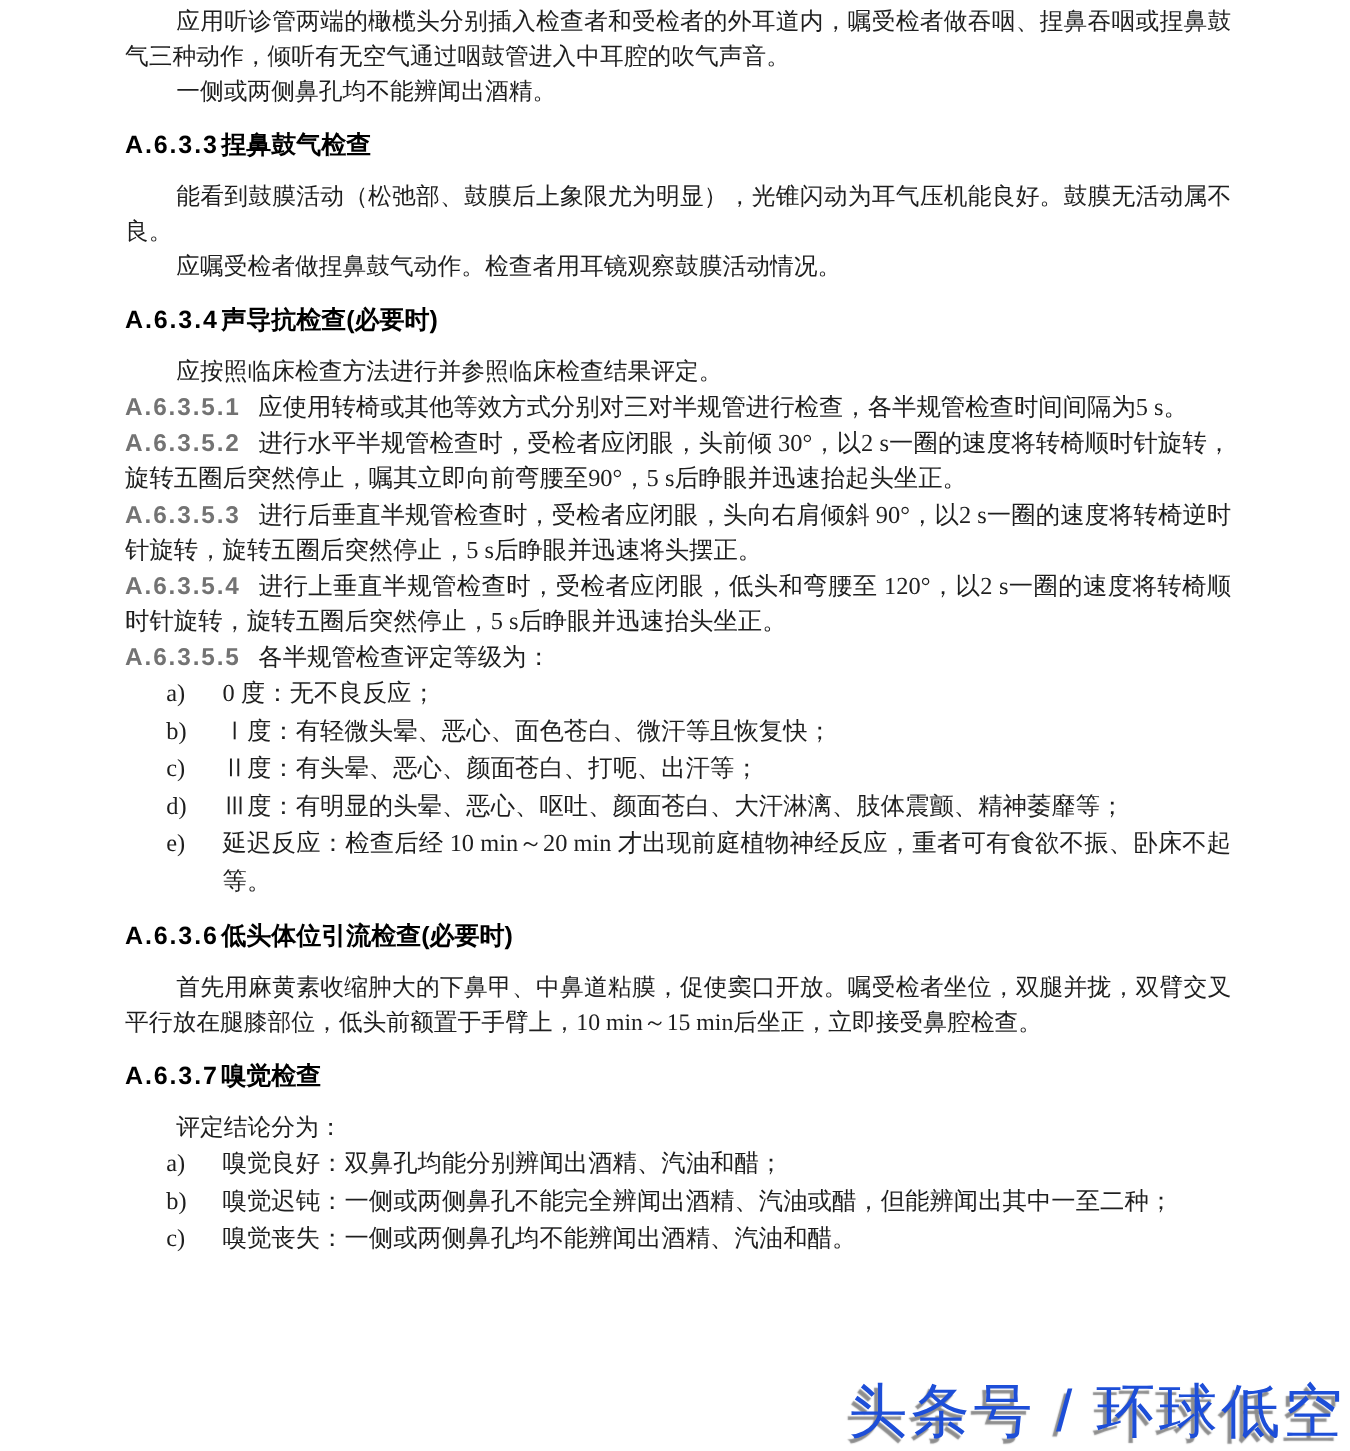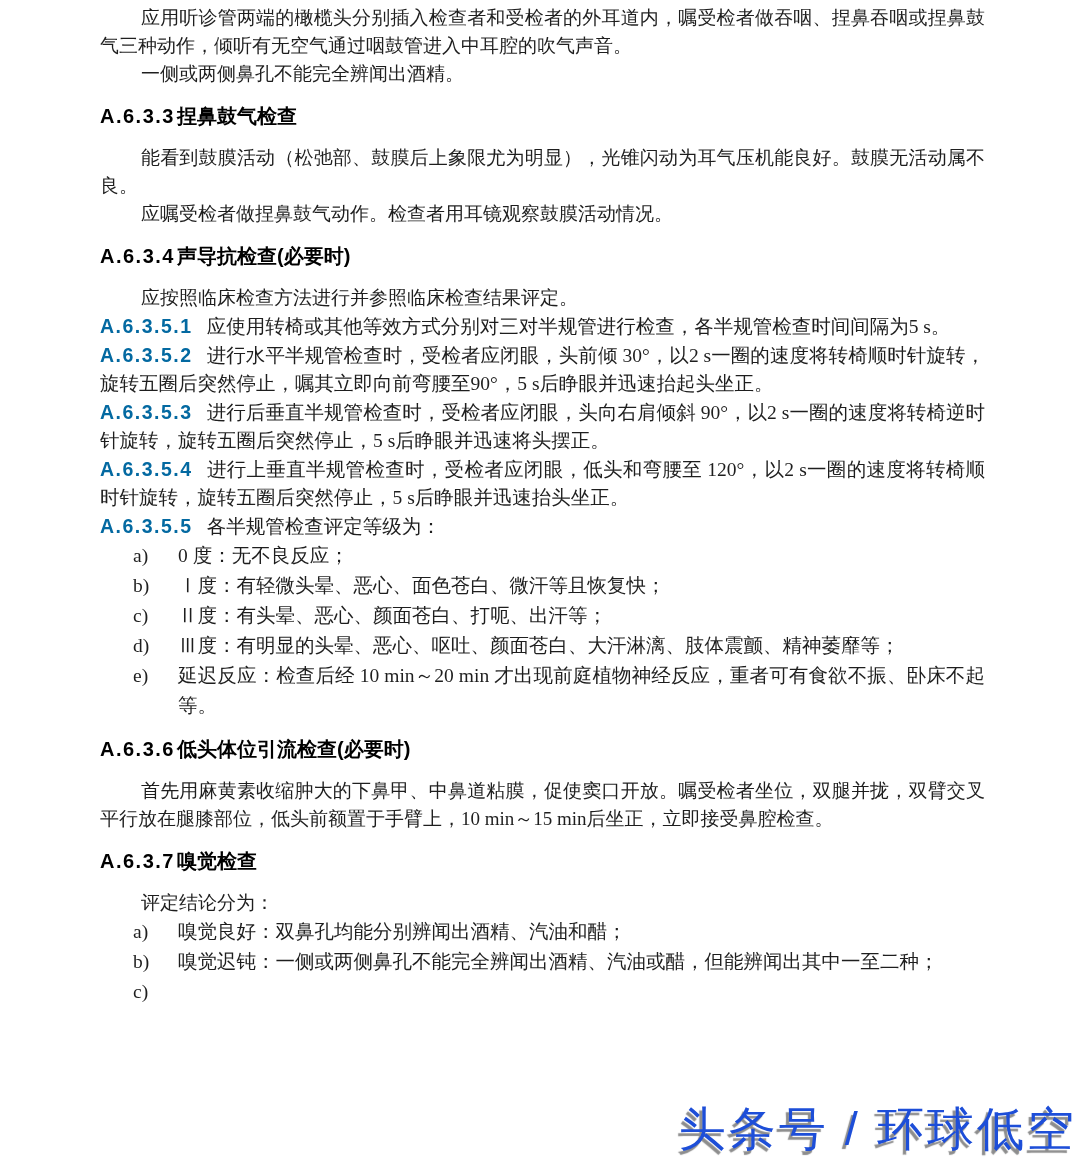--- a/index.html
+++ b/index.html
@@ -31,21 +31,21 @@
     font-size: 19.5px;
     line-height: 28px;
     text-align: justify;
   }
   .cnum {
     font-family: "Liberation Sans", sans-serif;
     font-weight: 700;
     letter-spacing: 1.5px;
     margin-right: 14px;
     white-space: nowrap;
-    color: #0369a1;
+    color: #737373;
   }
   h3.heading {
     margin: 14px 0;
     font-size: 20px;
     line-height: 28px;
     font-weight: 700;
     font-family: "Liberation Sans", sans-serif;
     color: #000;
   }
   .hnum {
@@ -78,21 +78,21 @@
     text-shadow: -3px 4px 1px #8d8d8d;
     pointer-events: none;
   }
 </style>
 </head>
 <body>
 
 <main class="doc">
   <div id="content">
       <p class="para">应用听诊管两端的橄榄头分别插入检查者和受检者的外耳道内，嘱受检者做吞咽、捏鼻吞咽或捏鼻鼓气三种动作，倾听有无空气通过咽鼓管进入中耳腔的吹气声音。</p>
-      <p class="para">一侧或两侧鼻孔不能完全辨闻出酒精。</p>
+      <p class="para">一侧或两侧鼻孔均不能辨闻出酒精。</p>
       <h3 class="heading"><span class="hnum">A.6.3.3</span><span>捏鼻鼓气检查</span></h3>
       <p class="para">能看到鼓膜活动（松弛部、鼓膜后上象限尤为明显），光锥闪动为耳气压机能良好。鼓膜无活动属不良。</p>
       <p class="para">应嘱受检者做捏鼻鼓气动作。检查者用耳镜观察鼓膜活动情况。</p>
       <h3 class="heading"><span class="hnum">A.6.3.4</span><span>声导抗检查(必要时)</span></h3>
       <p class="para">应按照临床检查方法进行并参照临床检查结果评定。</p>
       <p class="clause"><span class="cnum">A.6.3.5.1</span><span>应使用转椅或其他等效方式分别对三对半规管进行检查，各半规管检查时间间隔为5 s。</span></p>
       <p class="clause"><span class="cnum">A.6.3.5.2</span><span>进行水平半规管检查时，受检者应闭眼，头前倾 30°，以2 s一圈的速度将转椅顺时针旋转，旋转五圈后突然停止，嘱其立即向前弯腰至90°，5 s后睁眼并迅速抬起头坐正。</span></p>
       <p class="clause"><span class="cnum">A.6.3.5.3</span><span>进行后垂直半规管检查时，受检者应闭眼，头向右肩倾斜 90°，以2 s一圈的速度将转椅逆时针旋转，旋转五圈后突然停止，5 s后睁眼并迅速将头摆正。</span></p>
       <p class="clause"><span class="cnum">A.6.3.5.4</span><span>进行上垂直半规管检查时，受检者应闭眼，低头和弯腰至 120°，以2 s一圈的速度将转椅顺时针旋转，旋转五圈后突然停止，5 s后睁眼并迅速抬头坐正。</span></p>
       <p class="clause"><span class="cnum">A.6.3.5.5</span><span>各半规管检查评定等级为：</span></p>
@@ -100,17 +100,17 @@
       <div class="li"><span class="marker">b)</span><span>Ⅰ度：有轻微头晕、恶心、面色苍白、微汗等且恢复快；</span></div>
       <div class="li"><span class="marker">c)</span><span>Ⅱ度：有头晕、恶心、颜面苍白、打呃、出汗等；</span></div>
       <div class="li"><span class="marker">d)</span><span>Ⅲ度：有明显的头晕、恶心、呕吐、颜面苍白、大汗淋漓、肢体震颤、精神萎靡等；</span></div>
       <div class="li"><span class="marker">e)</span><span>延迟反应：检查后经 10 min～20 min 才出现前庭植物神经反应，重者可有食欲不振、卧床不起等。</span></div>
       <h3 class="heading"><span class="hnum">A.6.3.6</span><span>低头体位引流检查(必要时)</span></h3>
       <p class="para">首先用麻黄素收缩肿大的下鼻甲、中鼻道粘膜，促使窦口开放。嘱受检者坐位，双腿并拢，双臂交叉平行放在腿膝部位，低头前额置于手臂上，10 min～15 min后坐正，立即接受鼻腔检查。</p>
       <h3 class="heading"><span class="hnum">A.6.3.7</span><span>嗅觉检查</span></h3>
       <p class="para">评定结论分为：</p>
       <div class="li"><span class="marker">a)</span><span>嗅觉良好：双鼻孔均能分别辨闻出酒精、汽油和醋；</span></div>
       <div class="li"><span class="marker">b)</span><span>嗅觉迟钝：一侧或两侧鼻孔不能完全辨闻出酒精、汽油或醋，但能辨闻出其中一至二种；</span></div>
-      <div class="li"><span class="marker">c)</span></div>
+      <div class="li"><span class="marker">c)</span><span>嗅觉丧失：一侧或两侧鼻孔均不能辨闻出酒精、汽油和醋。</span></div>
     </div>
 </main>
 
 <div class="watermark">头条号 / 环球低空</div>
 
 </body></html>

